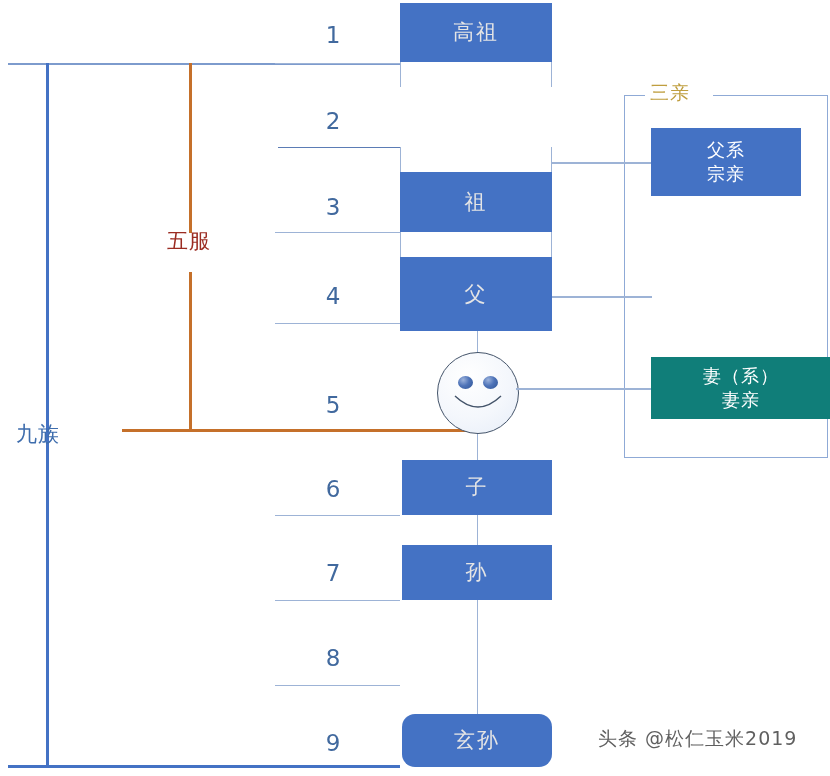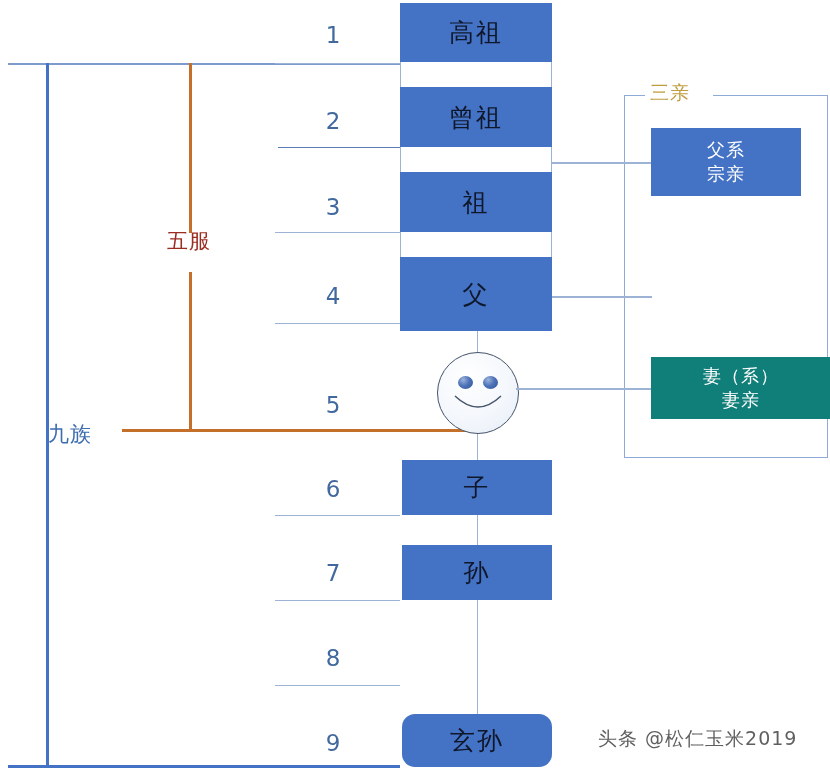--- a/index.html
+++ b/index.html
@@ -9,23 +9,23 @@
   }
   #stage{position:absolute;left:0;top:0;width:830px;height:776px;background:#fff;}
 
   
   .abs{position:absolute;box-sizing:border-box;}
 
   
   .gen-box{
     position:absolute;box-sizing:border-box;
     background:#4472C4;
-    color:#0f172a;
+    color:#e5e5e5;
     display:flex;align-items:center;justify-content:center;
-    font-size:25px;line-height:1;
+    font-size:21px;line-height:1;
     letter-spacing:2px;
     font-weight:400;
   }
   .gen-box.thin-border{border-top:3px solid #ffffff;}
 
   
   .num{
     position:absolute;color:#41699E;font-size:23px;
     text-align:center;width:40px;line-height:1;
   }
@@ -38,21 +38,21 @@
 
   
   .bracket-v{position:absolute;width:3px;background:#4472C4;}
   .bracket-h{position:absolute;height:2px;background:#7D9BCD;}
   .orange-v{position:absolute;width:3px;background:#C5702A;}
   .orange-h{position:absolute;height:3px;background:#C5702A;}
 
   .label-left{
     position:absolute;font-size:21px;line-height:1;letter-spacing:1px;
   }
-  .label-jiuzu{color:#3E6DAD;margin-left:32px;}
+  .label-jiuzu{color:#3E6DAD;}
   .label-wufu{color:#9B2C22;}
 
   
   .side-box{
     position:absolute;box-sizing:border-box;color:#fff;
     display:flex;flex-direction:column;align-items:center;justify-content:center;
     font-size:18px;line-height:1.35;letter-spacing:1px;
   }
   .side-box.blue{background:#4472C4;justify-content:center;}
   .side-box.green{background:#4E7A32;}
@@ -127,23 +127,20 @@
   <div class="num" style="left:313px;top:732px;">9</div>
 
   <div class="spine" style="left:477px;top:420px;height:346px;"></div>
 
   <div class="gen-box thin-border" style="left:400px;top:0px;width:152px;height:62px;">
     <span>高祖</span>
   </div>
 
   <div class="abs" style="left:400px;top:62px;width:152px;height:25px;background:#ffffff;border-left:1px solid #9DB3D6;border-right:1px solid #9DB3D6;"></div>
 
-  <div class="gen-box" style="left:400px;top:87px;width:152px;height:60px;">
-    <span>曾祖</span>
-  </div>
   <div class="abs" style="left:400px;top:147px;width:152px;height:25px;background:#ffffff;border-left:1px solid #9DB3D6;border-right:1px solid #9DB3D6;"></div>
 
   <div class="gen-box" style="left:400px;top:172px;width:152px;height:60px;">
     <span>祖</span>
   </div>
   <div class="abs" style="left:400px;top:232px;width:152px;height:25px;background:#ffffff;border-left:1px solid #9DB3D6;border-right:1px solid #9DB3D6;"></div>
 
   <div class="gen-box" style="left:400px;top:257px;width:152px;height:74px;">
     <span>父</span>
   </div>

